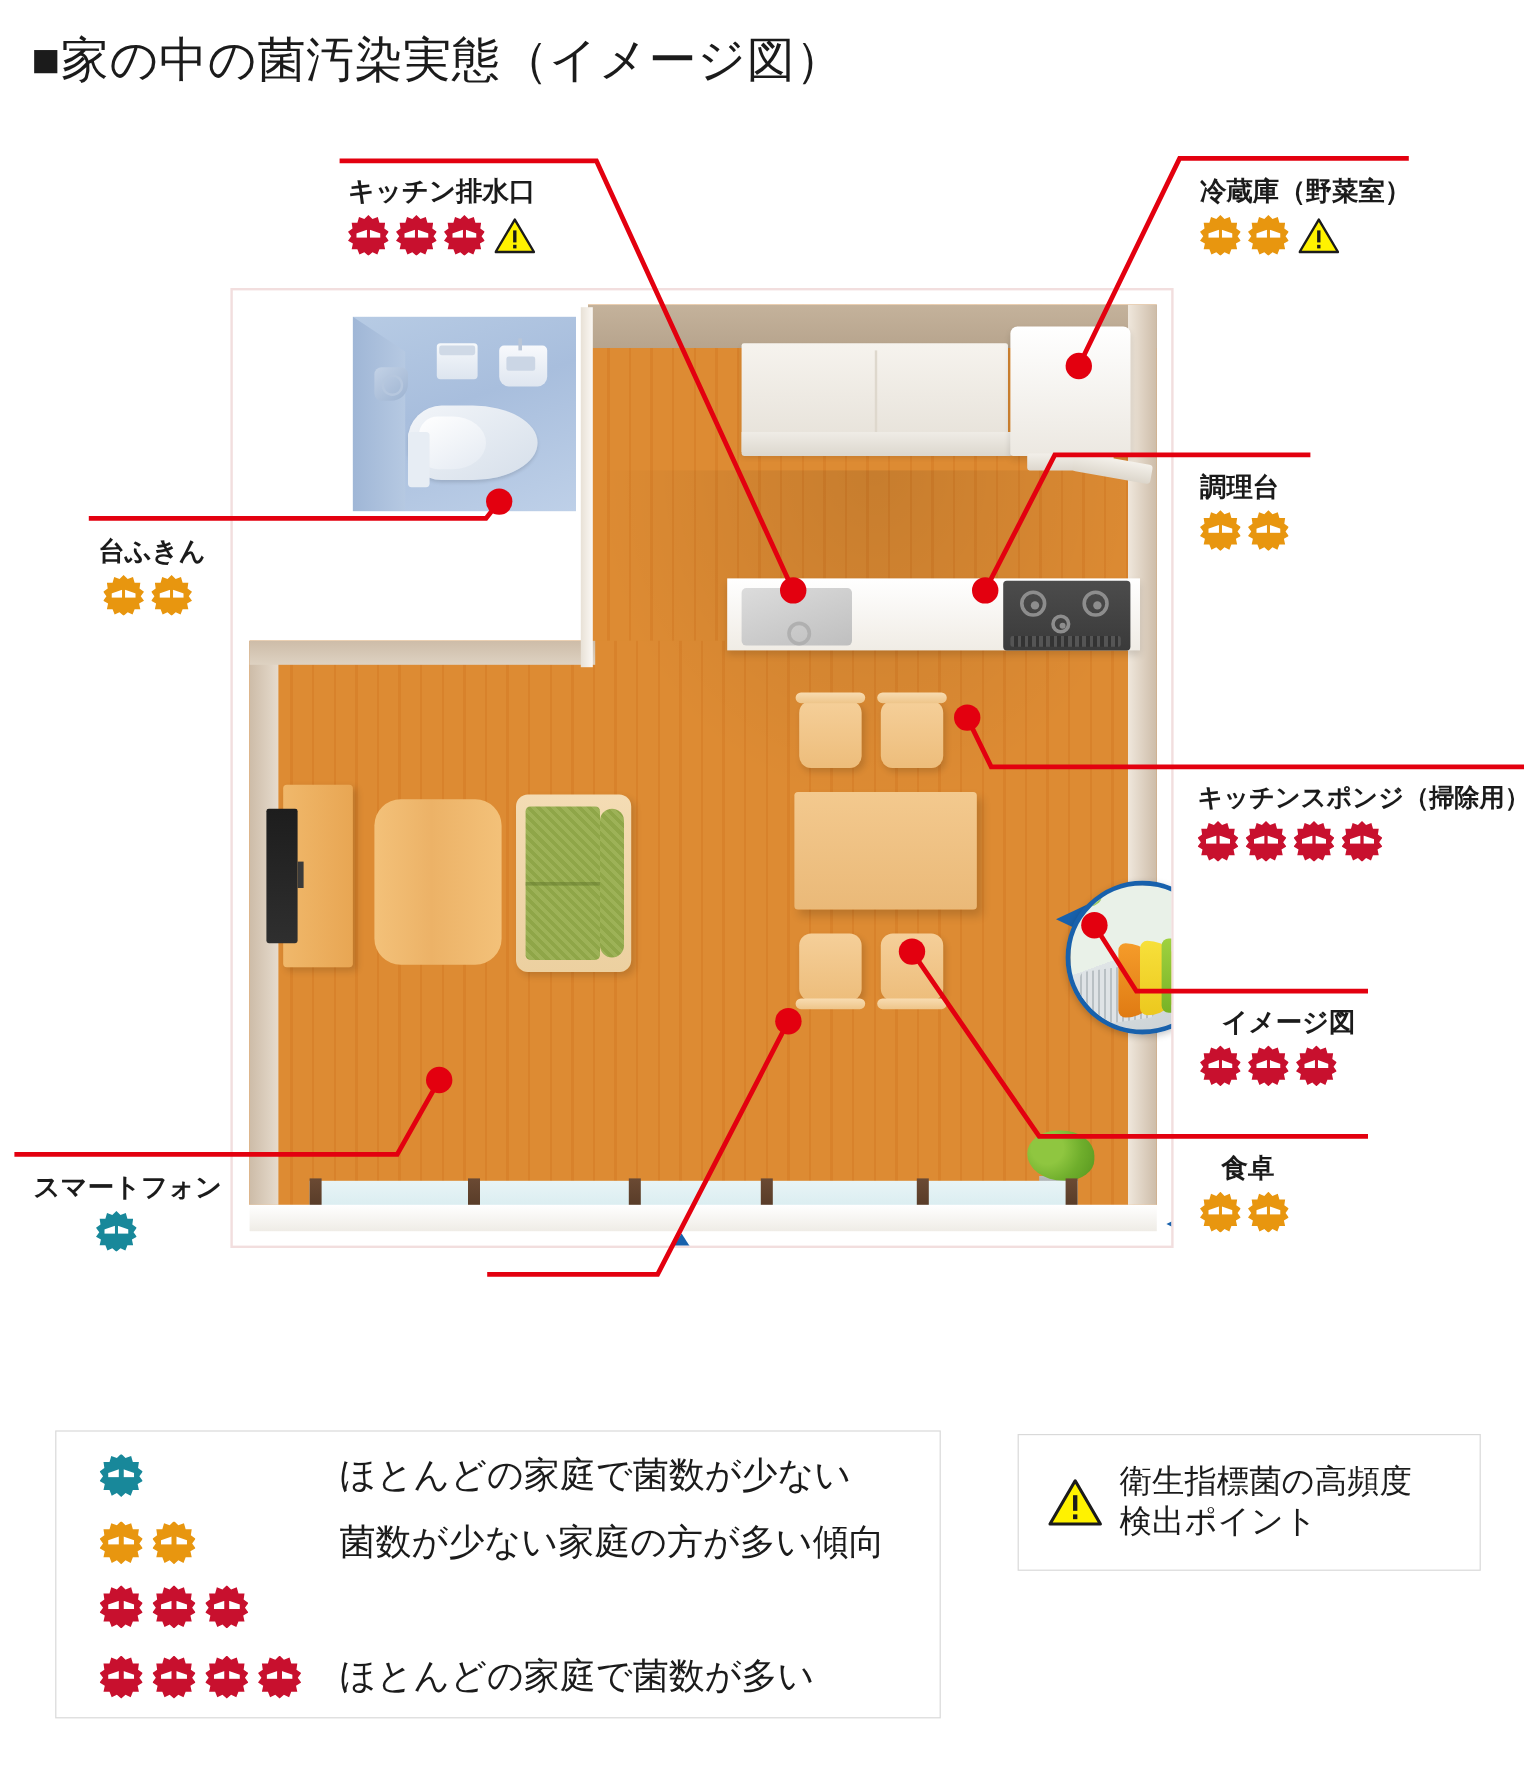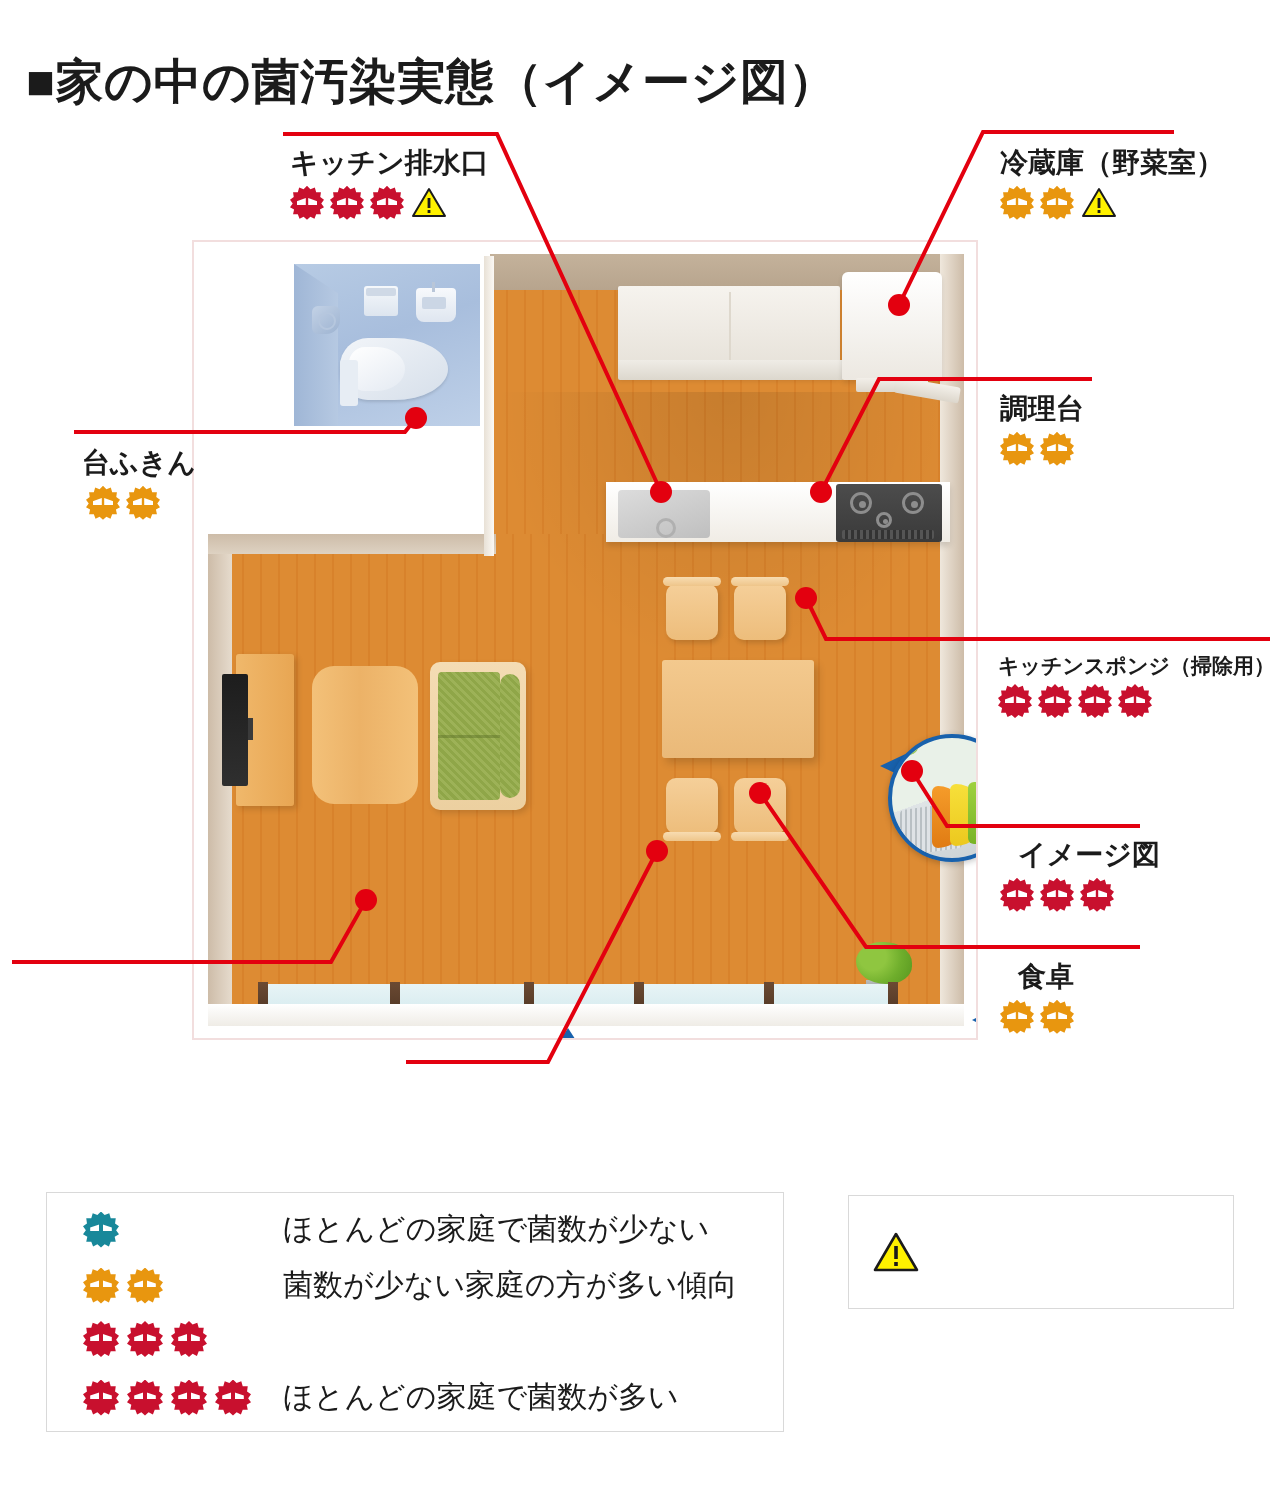--- a/index.html
+++ b/index.html
@@ -7,22 +7,22 @@
     width: 1280px; height: 1485px;
     background: #ffffff;
     font-family: "Liberation Sans", "DejaVu Sans", sans-serif;
     overflow: hidden;
   }
   #root { position: relative; width: 1280px; height: 1485px; }
 
   
   .title {
     position: absolute; left: 26px; top: 22px;
-    font-size: 48px; font-weight: 700; color: #1b1b1b;
-    letter-spacing: 0.5px; white-space: nowrap; margin-top: 28px;
+    font-size: 40px; font-weight: 400; color: #1b1b1b;
+    letter-spacing: 0.5px; white-space: nowrap;
   }
 
   
   .plan {
     position: absolute; left: 192px; top: 240px;
     width: 786px; height: 800px;
     border: 2px solid #f2dede;
     background: #ffffff;
     overflow: hidden;
   }
@@ -283,21 +283,21 @@
   .sponge { position:absolute; width:34px; height:62px; border-radius: 6px 28px 28px 6px; }
   .sp-orange{ left:40px; bottom:10px; background: linear-gradient(#f59c2a,#e07b13); }
   .sp-yellow{ left:58px; bottom:12px; background: linear-gradient(#f7e03a,#ecc81e); }
   .sp-green { left:76px; bottom:14px; background: linear-gradient(#9fd13f,#78b326); }
   .sp-green2{ left:60px; bottom:66px; width:26px; height:18px; border-radius:50%;
       background: radial-gradient(circle,#a9d46a,#7fb93c); opacity:.85; }
 
   
   .callout { position: absolute; }
   .callout .label {
-    font-size: 28px; font-weight: 700; color: #1b1b1b; white-space: nowrap;
+    font-size: 22px; font-weight: 700; color: #1b1b1b; white-space: nowrap;
     line-height: 1.1;
   }
   .callout.small .label { font-size: 21px; }
   .germs { display:flex; align-items:center; gap: 6px; margin-top: 7px; }
 
   .germ {
     width: 34px; height: 34px; flex: 0 0 auto; position: relative;
     clip-path: polygon(50% 0%, 60% 10%, 73% 5%, 77% 19%, 91% 19%, 89% 33%,
                        100% 41%, 92% 52%, 100% 63%, 88% 70%, 91% 84%, 77% 84%,
                        72% 97%, 60% 91%, 50% 100%, 40% 91%, 28% 97%, 23% 84%,
@@ -581,20 +581,29 @@
           <i class="eye l"></i>
           <i class="eye r"></i>
         </div>
       <div class="germ orange">
           <i class="eye l"></i>
           <i class="eye r"></i>
         </div>
     </div>
   </div>
 
+  <div class="callout" style="left:28px; top:978px;">
+    <div class="label">スマートフォン</div>
+    <div class="germs" style="margin-left:52px;">
+      <div class="germ teal">
+          <i class="eye l"></i>
+          <i class="eye r"></i>
+        </div>
+    </div>
+  </div>
 
 
   <div class="legend-box">
 
     <div class="legend-row lr0">
       <div class="icons">
         <div class="germ teal">
             <i class="eye l"></i>
             <i class="eye r"></i>
           </div>
@@ -657,15 +666,17 @@
   </div>
 
   <div class="note-box">
     <span class="warn">
       <svg viewBox="0 0 46 42" width="46" height="42">
           <polygon points="23,3 44,39 2,39" fill="#fff200" stroke="#1b1b1b" stroke-width="2.6" stroke-linejoin="round"></polygon>
           <rect x="21.2" y="15" width="3.6" height="13" fill="#1b1b1b"></rect>
           <rect x="21.2" y="31" width="3.6" height="4" fill="#1b1b1b"></rect>
         </svg>
     </span>
+    <div class="note-txt">衛生指標菌の高頻度
+検出ポイント</div>
   </div>
 
 </div>
 
 </body></html>

